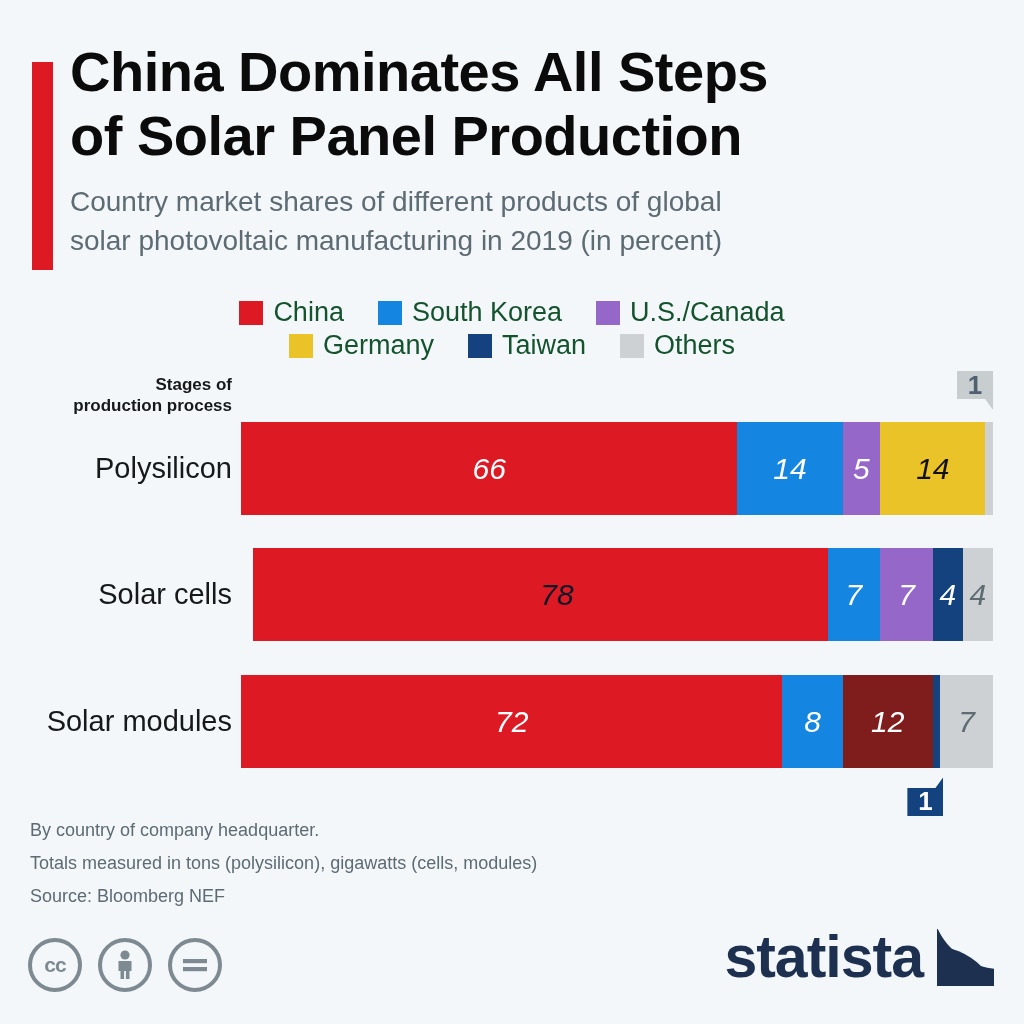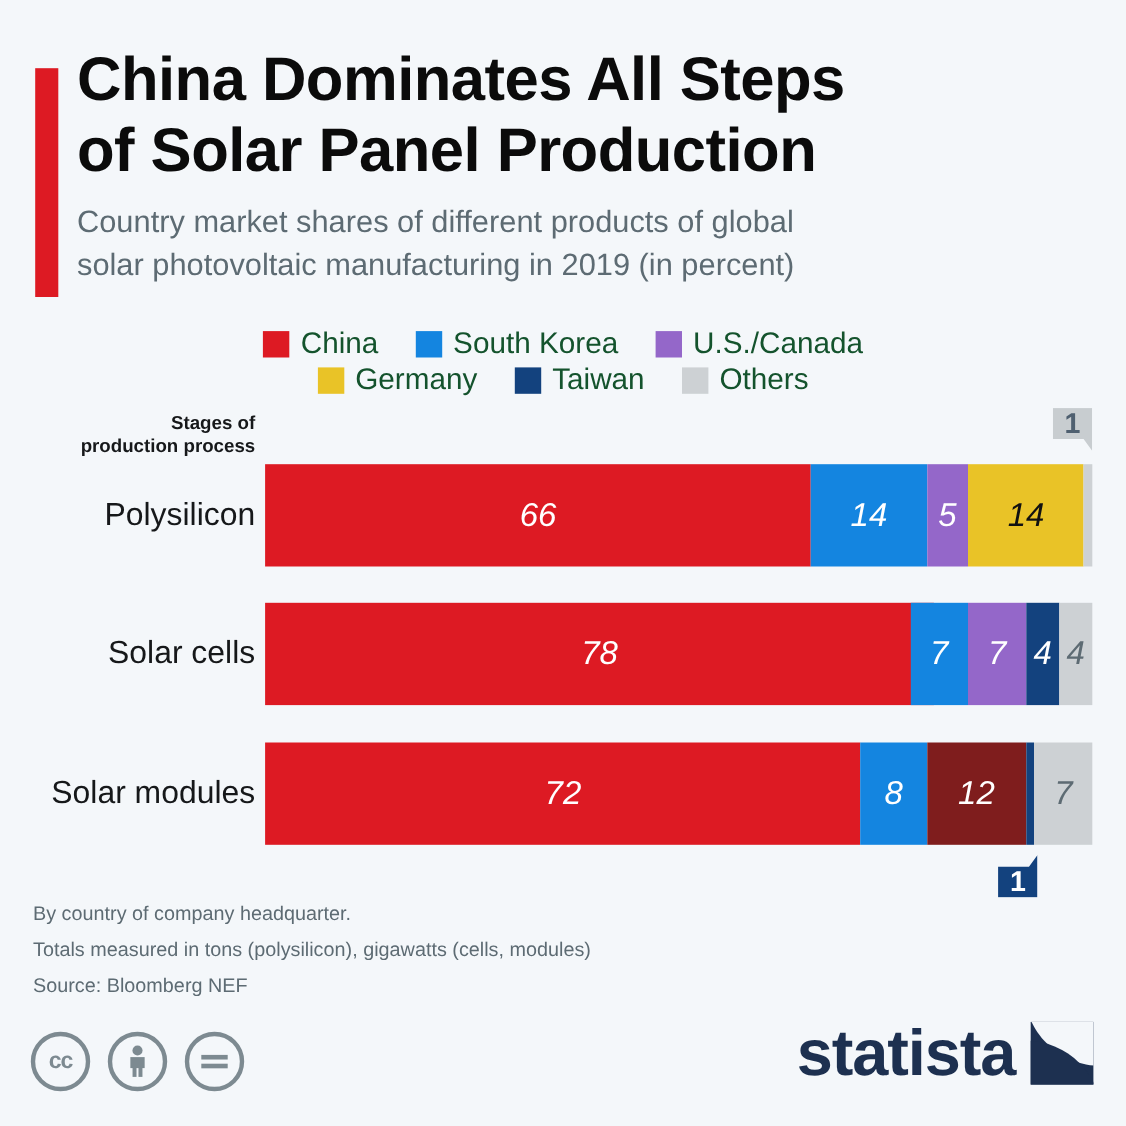--- a/index.html
+++ b/index.html
@@ -307,21 +307,21 @@
           </div>
           <div class="seg" style="left: 639.2px; width: 105.28px; background: rgb(233, 195, 39); color: rgb(17, 17, 17);">
             <span>14</span>
           </div>
           <div class="seg" style="left: 744.48px; width: 7.52px; background: rgb(205, 209, 212); color: rgb(79, 96, 112);"></div>
         </div>
       </div>
       <div class="bar-row" style="top: 548px;">
         <div class="row-label">Solar cells</div>
         <div class="bar-track">
-          <div class="seg" style="left: 0px; width: 608px; background: rgb(221, 26, 35); color: #ffffff;">
+          <div class="seg" style="left: 12px; width: 608px; background: rgb(221, 26, 35); color: #0f172a;">
             <span>78</span>
           </div>
           <div class="seg" style="left: 586.56px; width: 52.64px; background: rgb(20, 133, 224); color: rgb(255, 255, 255);">
             <span>7</span>
           </div>
           <div class="seg" style="left: 639.2px; width: 52.64px; background: rgb(148, 103, 201); color: rgb(255, 255, 255);">
             <span>7</span>
           </div>
           <div class="seg" style="left: 691.84px; width: 30.08px; background: rgb(19, 66, 126); color: rgb(255, 255, 255);">
             <span>4</span>

